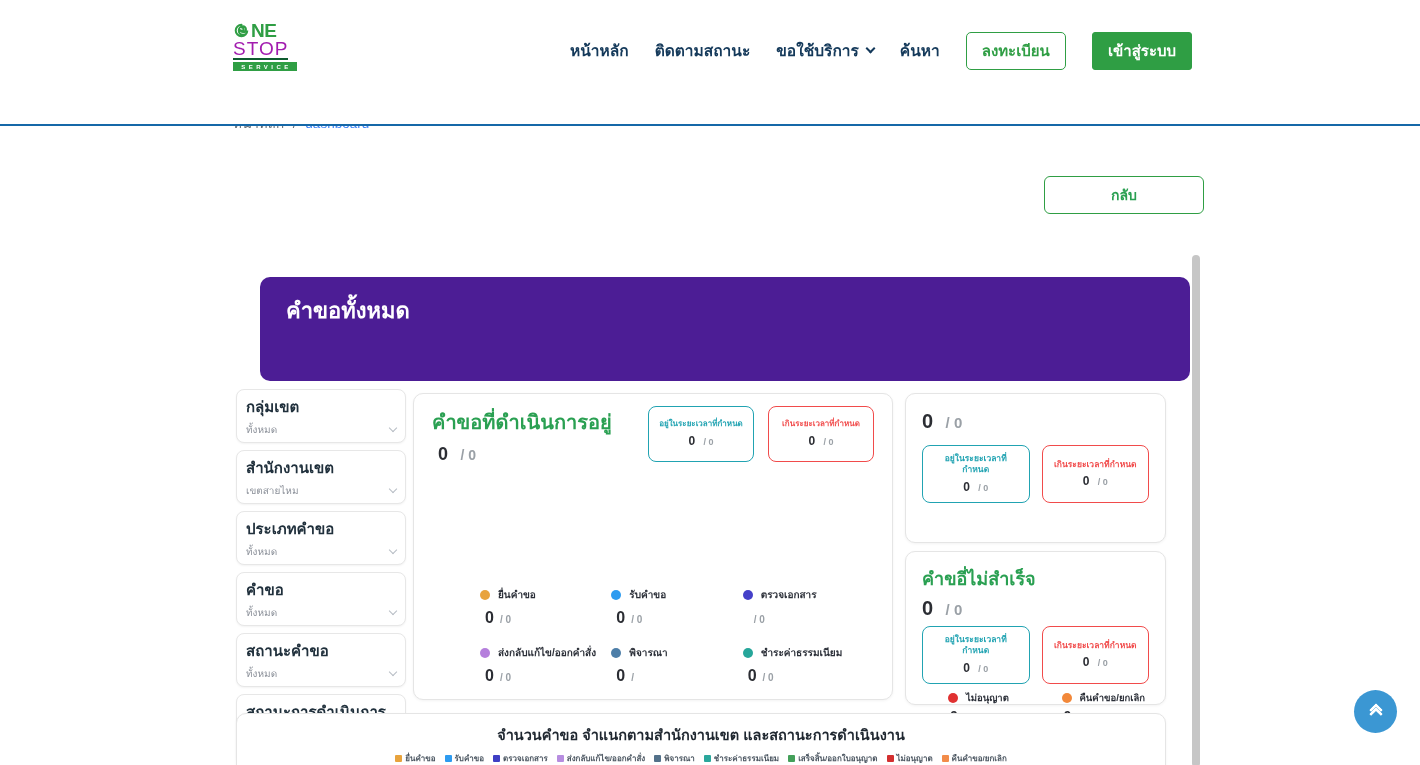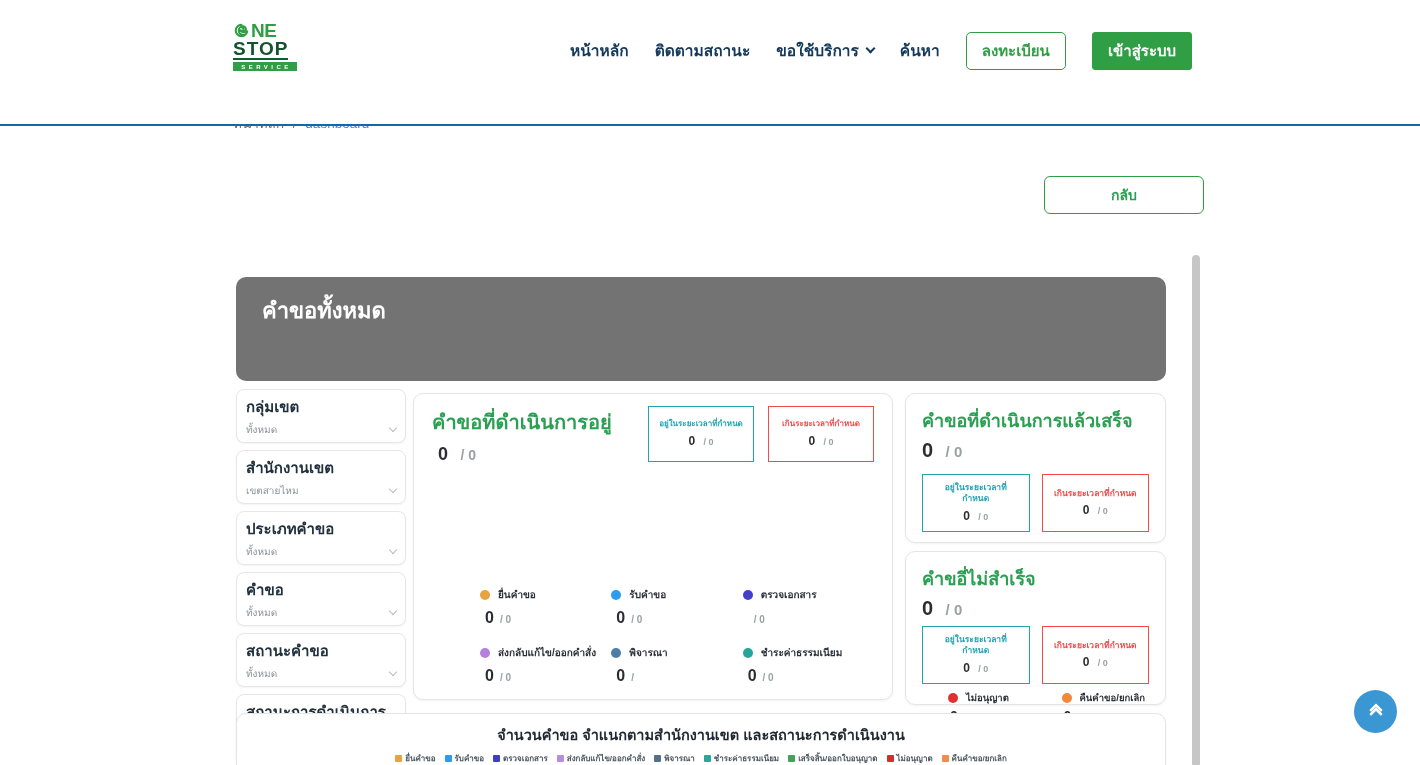--- a/index.html
+++ b/index.html
@@ -8,21 +8,21 @@
     position:relative; overflow:hidden; background:#fff;
     font-family:"Liberation Sans", sans-serif; color:#222;
   }
 
   
   .navbar { position:absolute; top:0; left:0; width:1420px; height:126px;
     background:#fff; border-bottom:2px solid #1568a8; z-index:5; }
   .logo { position:absolute; left:233px; top:22px; width:64px; }
   .logo-row1 { display:flex; align-items:center; gap:1px; }
   .logo-word1 { color:#2f9e44; font-weight:800; font-size:19px; letter-spacing:-.5px; line-height:17px; }
-  .logo-word2 { color:#14532d; font-weight:700; font-size:19px; letter-spacing:1px; line-height:19px;
+  .logo-word2 { color:#a21caf; font-weight:400; font-size:19px; letter-spacing:1px; line-height:19px;
     border-bottom:2px solid #0e5c2f; display:inline-block; }
   .logo-word3 { background:#2f9e44; color:#fff; font-size:6px; font-weight:700;
     letter-spacing:3.5px; text-align:center; padding:1.5px 0 1px 3px; margin-top:2px; }
   .nav-right { position:absolute; right:228px; top:0; height:101px; display:flex; align-items:center; gap:26px; }
   .nav-link { font-size:15.5px; font-weight:700; color:#14395a; cursor:pointer; display:flex; align-items:center; white-space:nowrap; }
   .nav-chev { width:7px; height:7px; border-right:2.5px solid #14395a; border-bottom:2.5px solid #14395a;
     transform:rotate(45deg); margin-left:8px; margin-top:-4px; }
   .btn-outline-green { border:1px solid #2f9e44; background:#fff; color:#2f9e44;
     font-size:15px; font-weight:600; border-radius:5px; padding:6px 15px; cursor:pointer;
     font-family:"Liberation Sans",sans-serif; }
@@ -69,21 +69,21 @@
   .card { position:absolute; background:#fff; border:1px solid #e5e5e5; border-radius:10px;
     box-shadow:0 1px 3px rgba(0,0,0,.05); }
   .main-card { left:413px; top:393px; width:480px; height:307px; padding:12px 18px 12px 18px;
     display:flex; flex-direction:column; }
   .mc-head { display:flex; justify-content:space-between; align-items:flex-start; }
   .card-title { color:#2aa052; font-size:20px; font-weight:800; white-space:nowrap; }
   .count-row { margin-top:6px; margin-left:6px; }
   .count-num { font-size:18px; font-weight:800; color:#2b2d33; }
   .count-total { font-size:14px; font-weight:700; color:#9aa0a6; margin-left:8px; }
   .pill-row { display:flex; gap:14px; flex:none; }
-  .pill { border:1.5px solid; border-radius:0; width:106px; height:56px; background:#fff;
+  .pill { border:1.5px solid; border-radius:8px; width:106px; height:56px; background:#fff;
     display:flex; flex-direction:column; align-items:center; justify-content:center; gap:2px; padding:9px; }
   .pill-label { font-size:8px; font-weight:700; text-align:center; line-height:1.25; }
   .pill-count { font-size:12px; font-weight:800; color:#2b2d33; }
   .pill-total { font-size:9px; font-weight:700; color:#9aa0a6; margin-left:4px; }
 
   .legend-grid { display:grid; grid-template-columns:1fr 1fr 1fr; row-gap:18px;
     padding-left:48px; margin-top:auto; margin-bottom:2px; }
   .litem .lrow { display:flex; align-items:center; gap:8px; }
   .ldot { width:10px; height:10px; border-radius:50%; flex:none; }
   .llabel { font-size:10px; font-weight:700; color:#2b2f38; }
@@ -161,21 +161,21 @@
 </header>
 
 <div class="breadcrumb">
   <span>หน้าหลัก</span>
   <span class="sep">/</span>
   <span class="current">dashboard</span>
 </div>
 
 <button class="back-btn">กลับ</button>
 
-<section class="banner" style="background: #737373;">
+<section class="banner" style="background: #4c1d95; margin-left: 24px;">
   <h1 class="banner-title">คำขอทั้งหมด</h1>
 </section>
 
 <aside class="filters">
 
   <div class="fcard">
     <div class="flabel">กลุ่มเขต</div>
     <div class="fselect">
       <span>ทั้งหมด</span>
       <i class="schev"></i>
@@ -309,21 +309,20 @@
       <div class="lrow">
           <span class="ldot" style="background: rgb(38, 166, 154);"></span>
           <span class="llabel">ชำระค่าธรรมเนียม</span>
         </div>
       <div class="lcounts"><span class="lcount">0</span><span class="ltotal">/ 0</span></div>
     </div>
   </div>
 </section>
 
 <section class="card right-card1">
-  <div class="rc-title">คำขอที่ดำเนินการแล้วเสร็จ</div>
   <div class="rc-count">
     <span class="count-num">0</span>
     <span class="count-total">/ 0</span>
   </div>
   <div class="rc-pills">
     <div class="pill" style="border-color: rgb(33, 163, 178);">
       <div class="pill-label" style="color: rgb(33, 163, 178);">อยู่ในระยะเวลาที่กำหนด</div>
       <div>
         <span class="pill-count">0</span>
         <span class="pill-total">/ 0</span>

